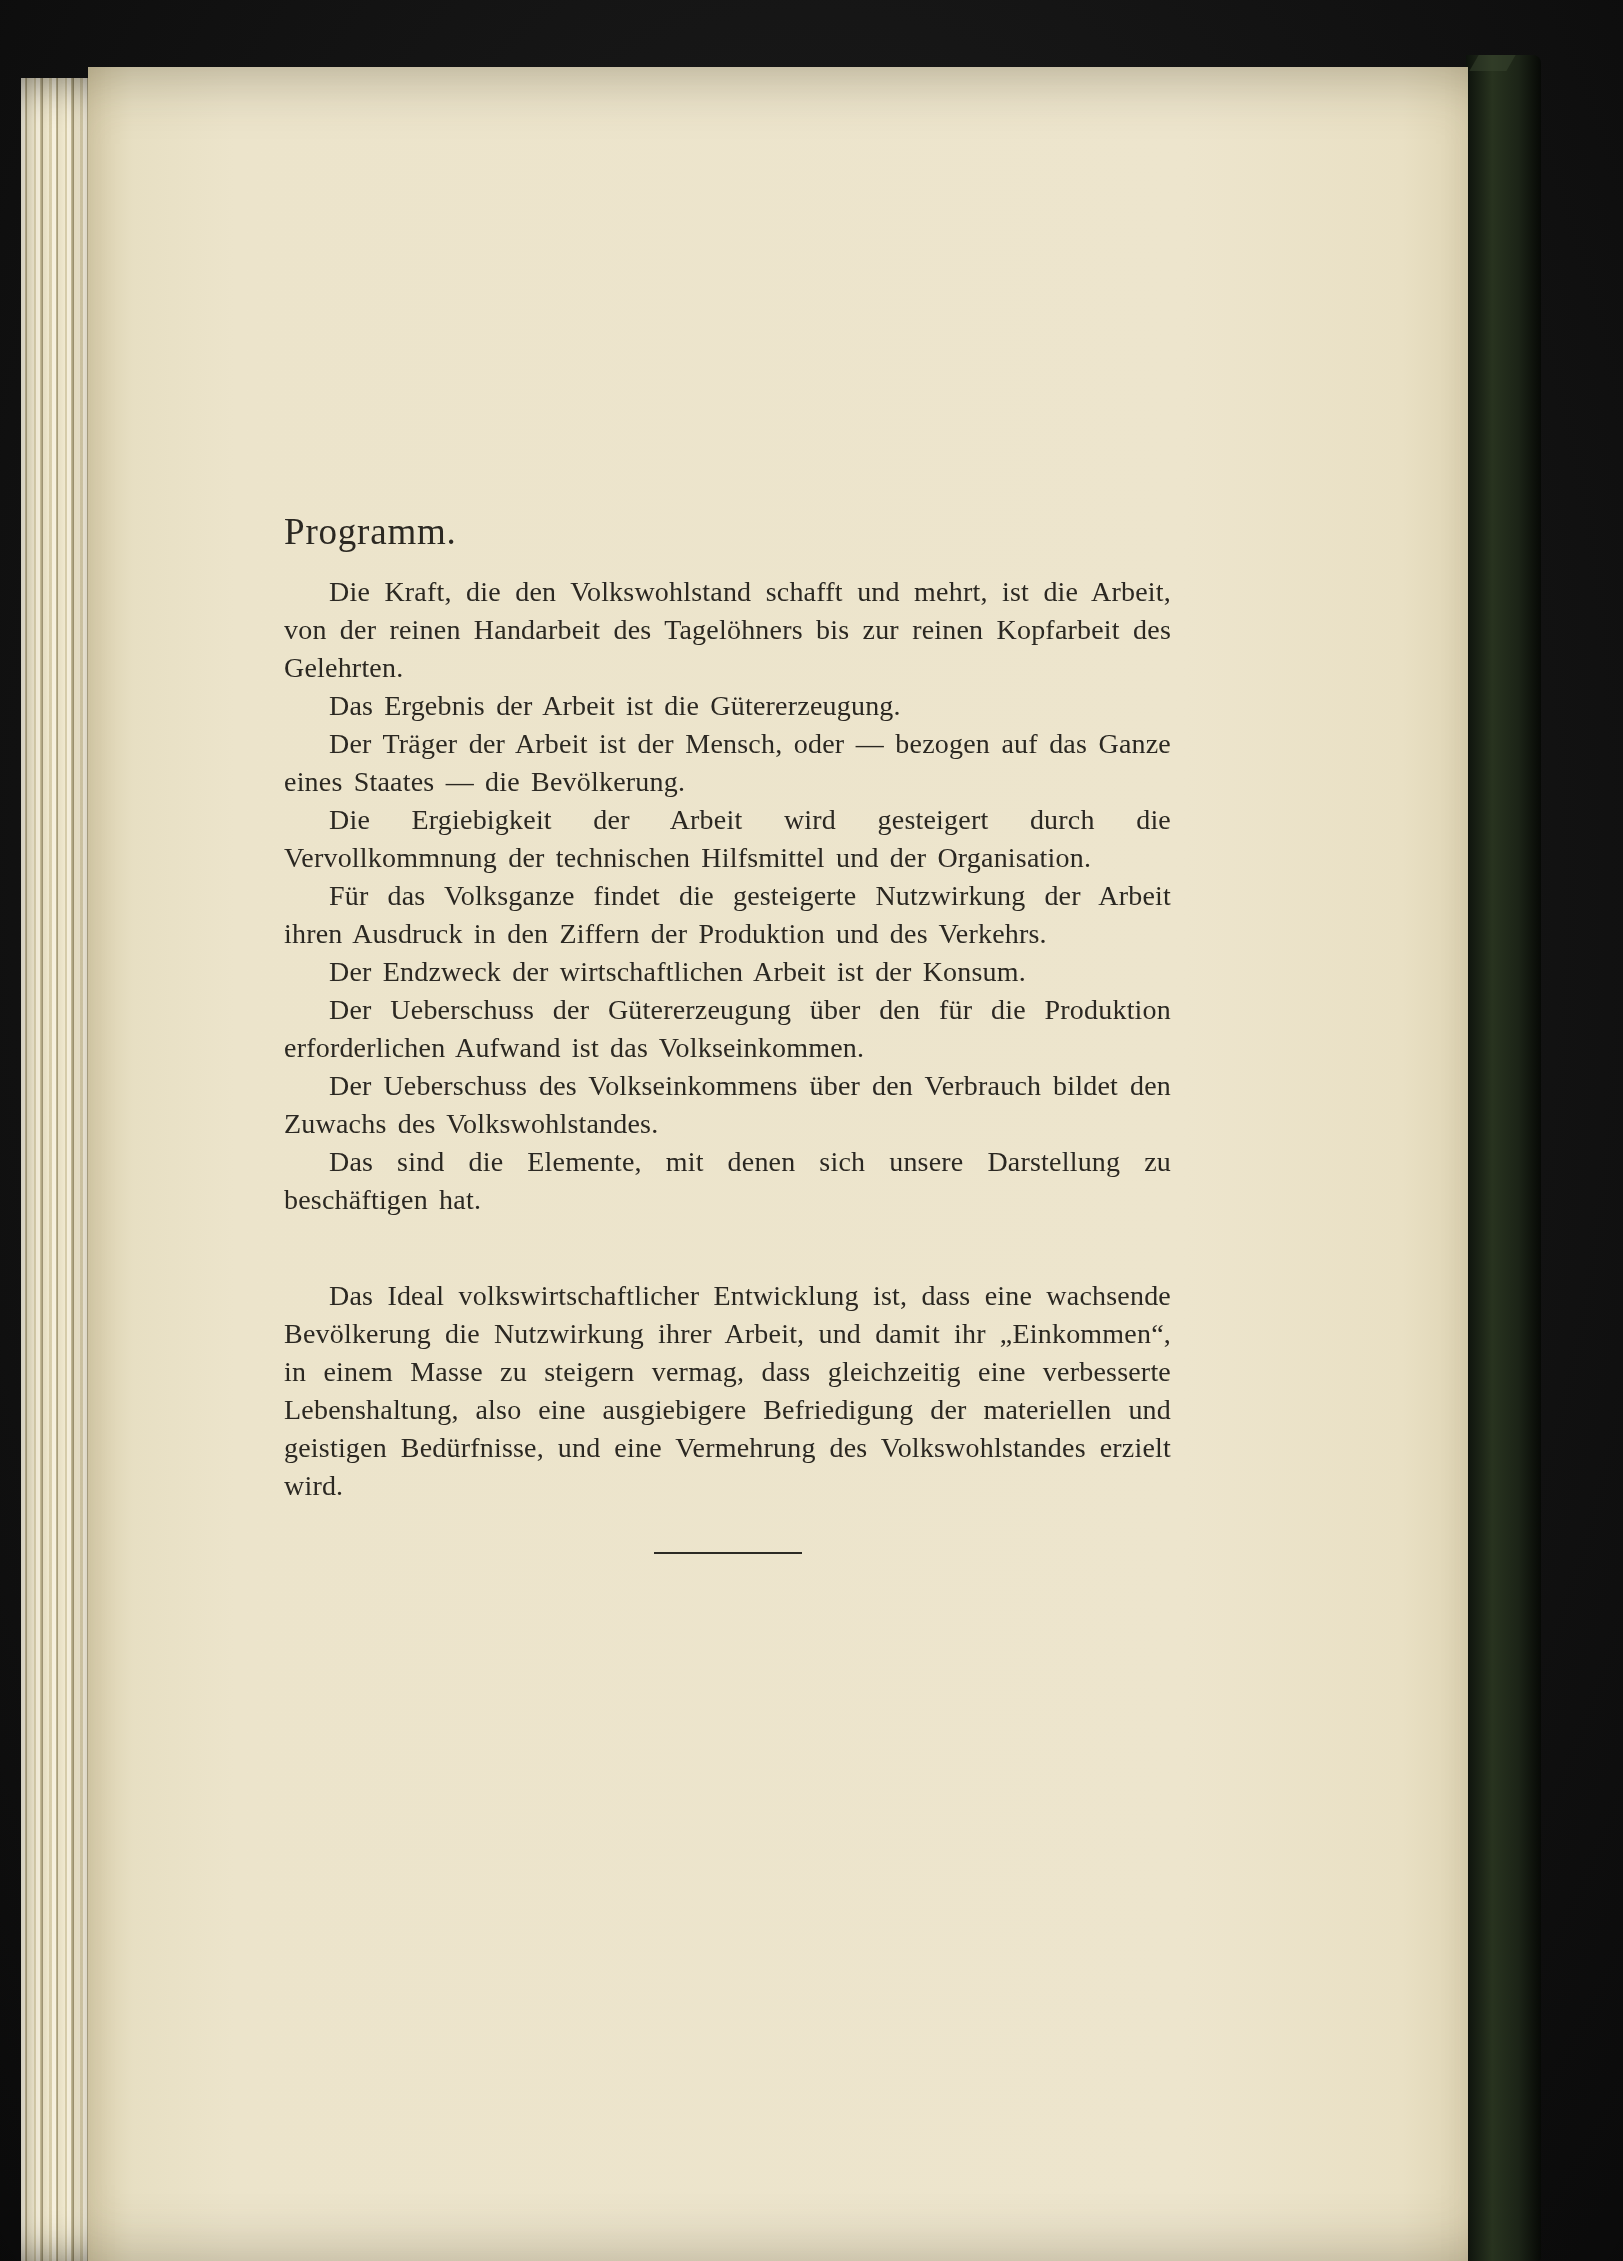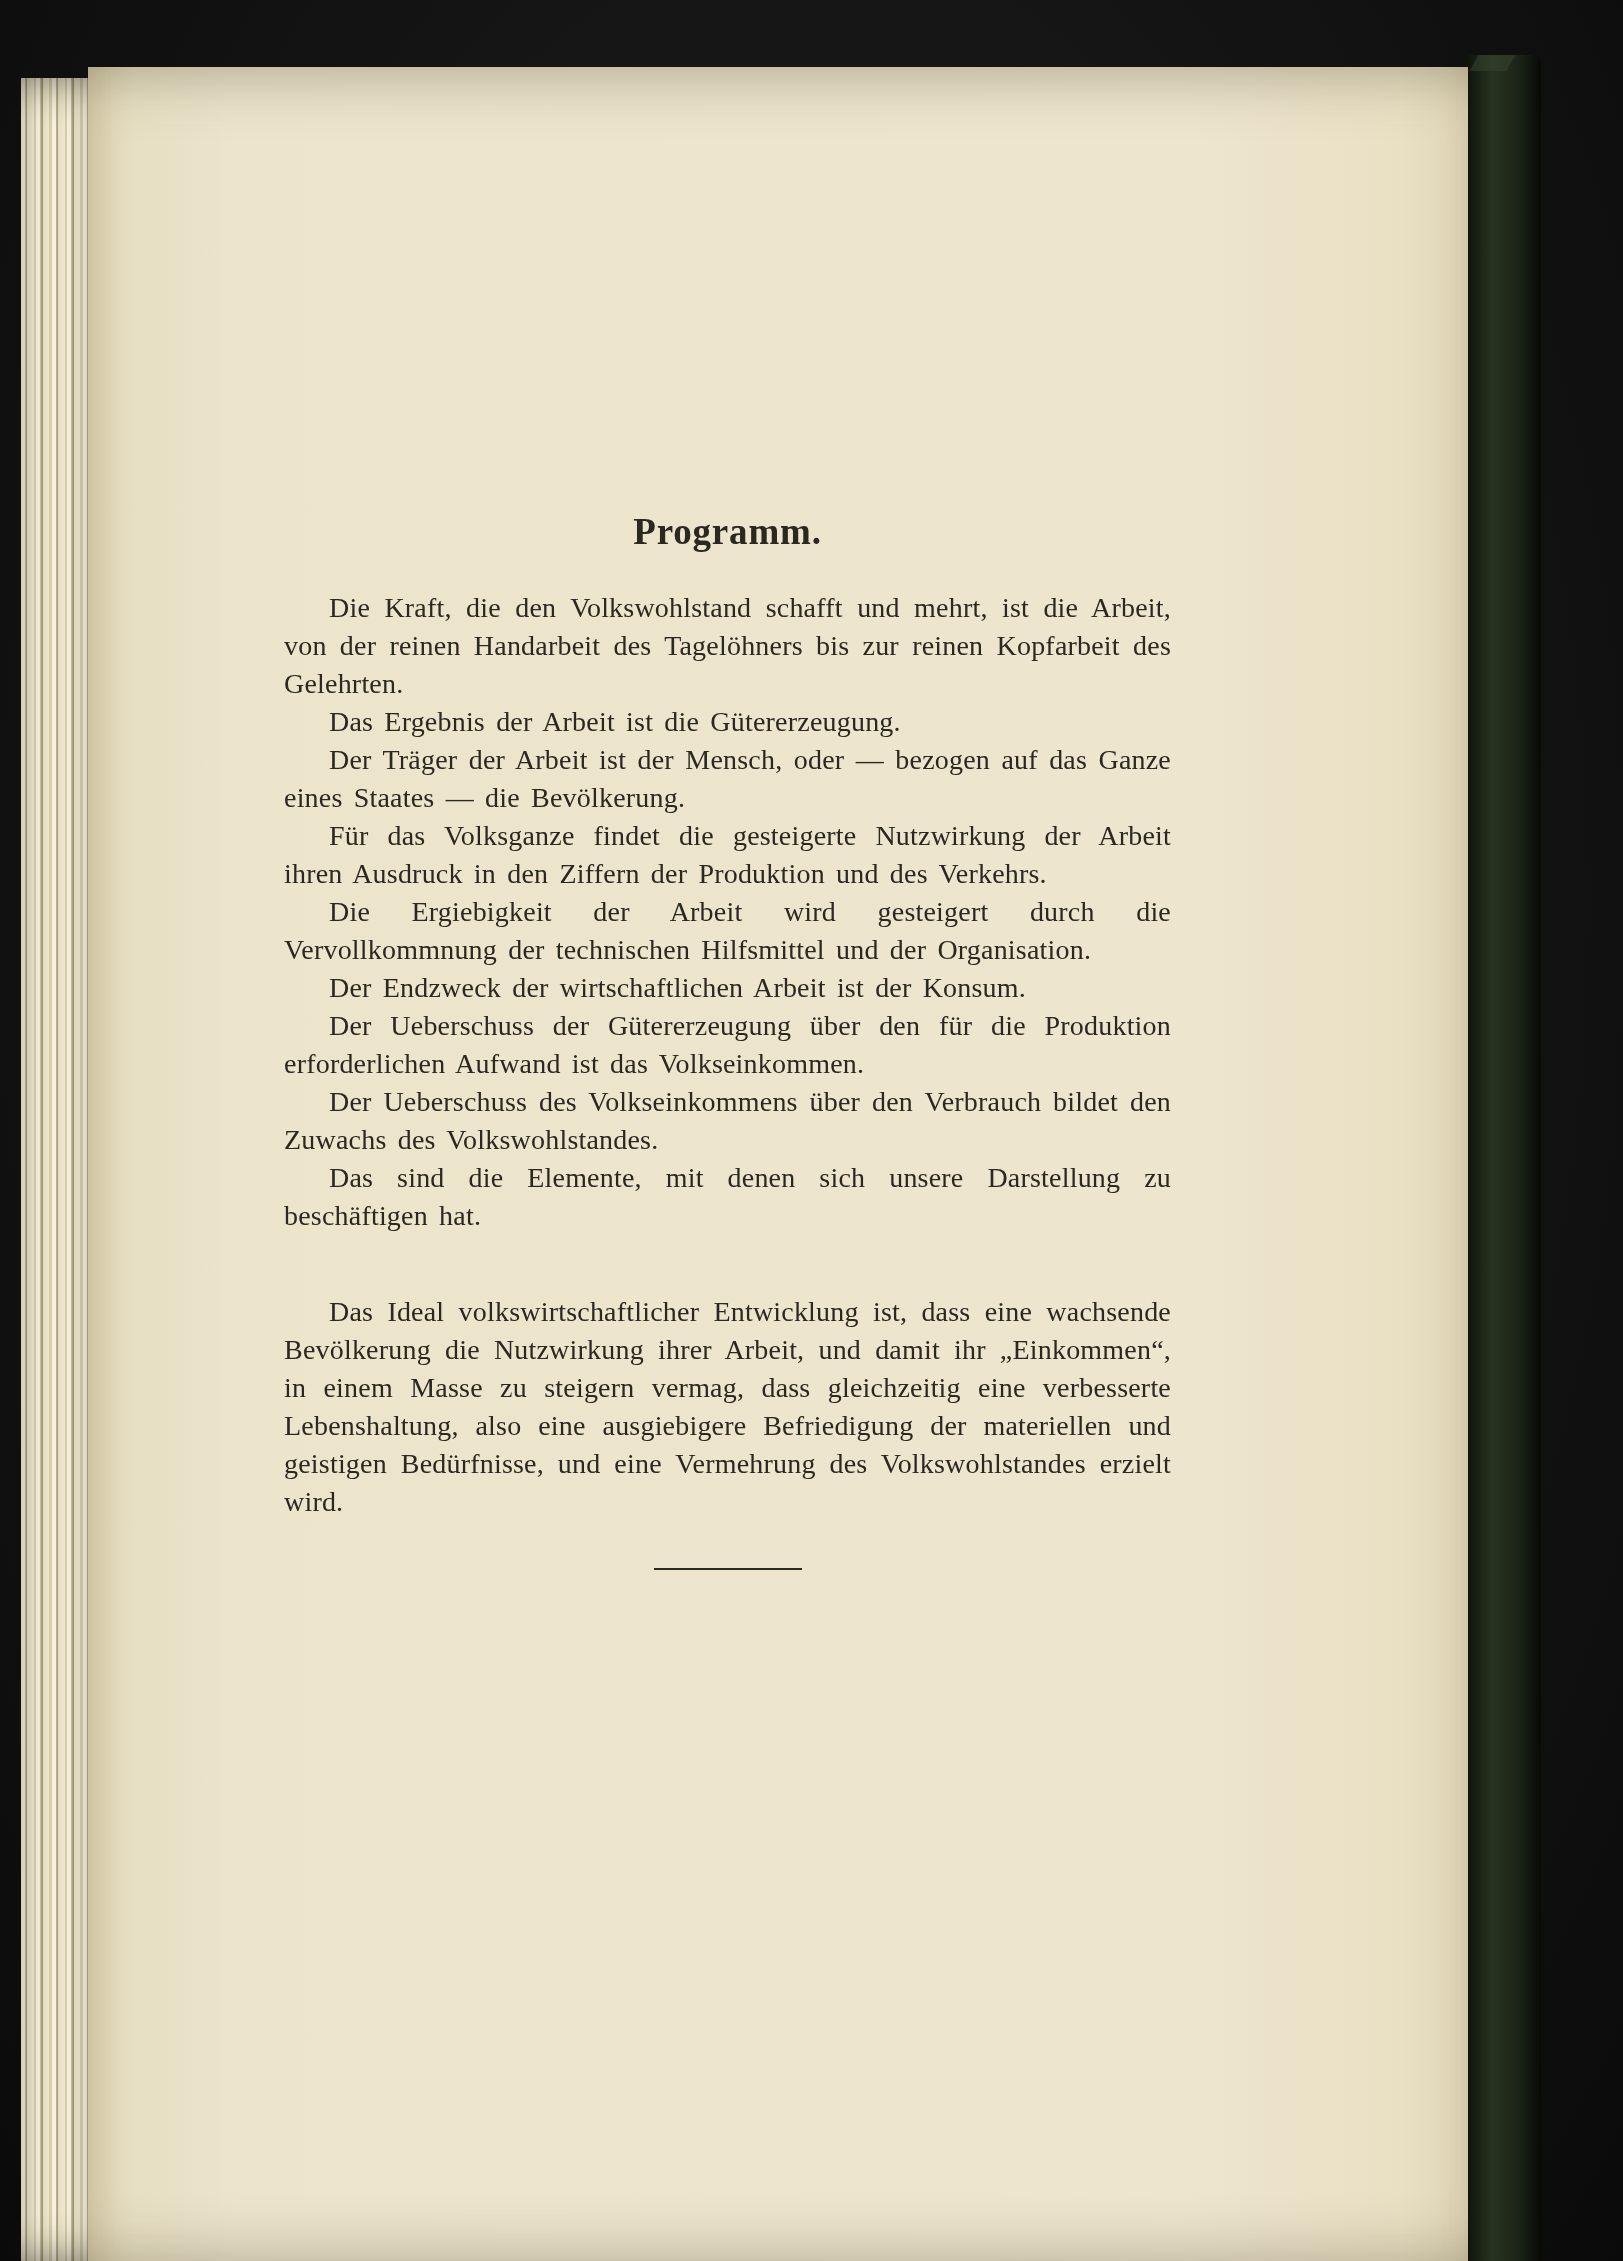--- a/index.html
+++ b/index.html
@@ -82,24 +82,24 @@
 
   .text-block {
     position: absolute;
     left: 196px;
     top: 443px;
     width: 887px;
     color: #2b2822;
   }
 
   .doc-title {
-    margin: 0 0 36px 0;
-    text-align: center;
+    margin: 0 0 20px 0;
+    text-align: left;
     font-size: 37px;
-    font-weight: bold;
+    font-weight: normal;
     letter-spacing: 0.8px;
   }
 
   .para {
     margin: 0;
     font-size: 28px;
     line-height: 38px;
     text-align: justify;
     text-indent: 45px;
     word-spacing: 4px;
@@ -127,22 +127,22 @@
   <div class="cover-edge"></div>
 
   <div class="page">
     <div class="text-block">
 
       <h1 class="doc-title">Programm.</h1>
 
       <p class="para">Die Kraft, die den Volkswohlstand schafft und mehrt, ist die Arbeit, von der reinen Handarbeit des Tagelöhners bis zur reinen Kopfarbeit des Gelehrten.</p>
       <p class="para">Das Ergebnis der Arbeit ist die Gütererzeugung.</p>
       <p class="para">Der Träger der Arbeit ist der Mensch, oder — bezogen auf das Ganze eines Staates — die Bevölkerung.</p>
+      <p class="para">Die Ergiebigkeit der Arbeit wird gesteigert durch die Vervollkommnung der technischen Hilfsmittel und der Organisation.</p>
       <p class="para">Für das Volksganze findet die gesteigerte Nutzwirkung der Arbeit ihren Ausdruck in den Ziffern der Produktion und des Verkehrs.</p>
-      <p class="para">Die Ergiebigkeit der Arbeit wird gesteigert durch die Vervollkommnung der technischen Hilfsmittel und der Organisation.</p>
       <p class="para">Der Endzweck der wirtschaftlichen Arbeit ist der Konsum.</p>
       <p class="para">Der Ueberschuss der Gütererzeugung über den für die Produktion erforderlichen Aufwand ist das Volkseinkommen.</p>
       <p class="para">Der Ueberschuss des Volkseinkommens über den Verbrauch bildet den Zuwachs des Volkswohlstandes.</p>
       <p class="para">Das sind die Elemente, mit denen sich unsere Darstellung zu beschäftigen hat.</p>
 
       <p class="para section-start">Das Ideal volkswirtschaftlicher Entwicklung ist, dass eine wachsende Bevölkerung die Nutzwirkung ihrer Arbeit, und damit ihr „Einkommen“, in einem Masse zu steigern vermag, dass gleichzeitig eine verbesserte Lebenshaltung, also eine ausgiebigere Befriedigung der materiellen und geistigen Bedürfnisse, und eine Vermehrung des Volkswohlstandes erzielt wird.</p>
 
       <hr class="end-rule">
 
     </div>

